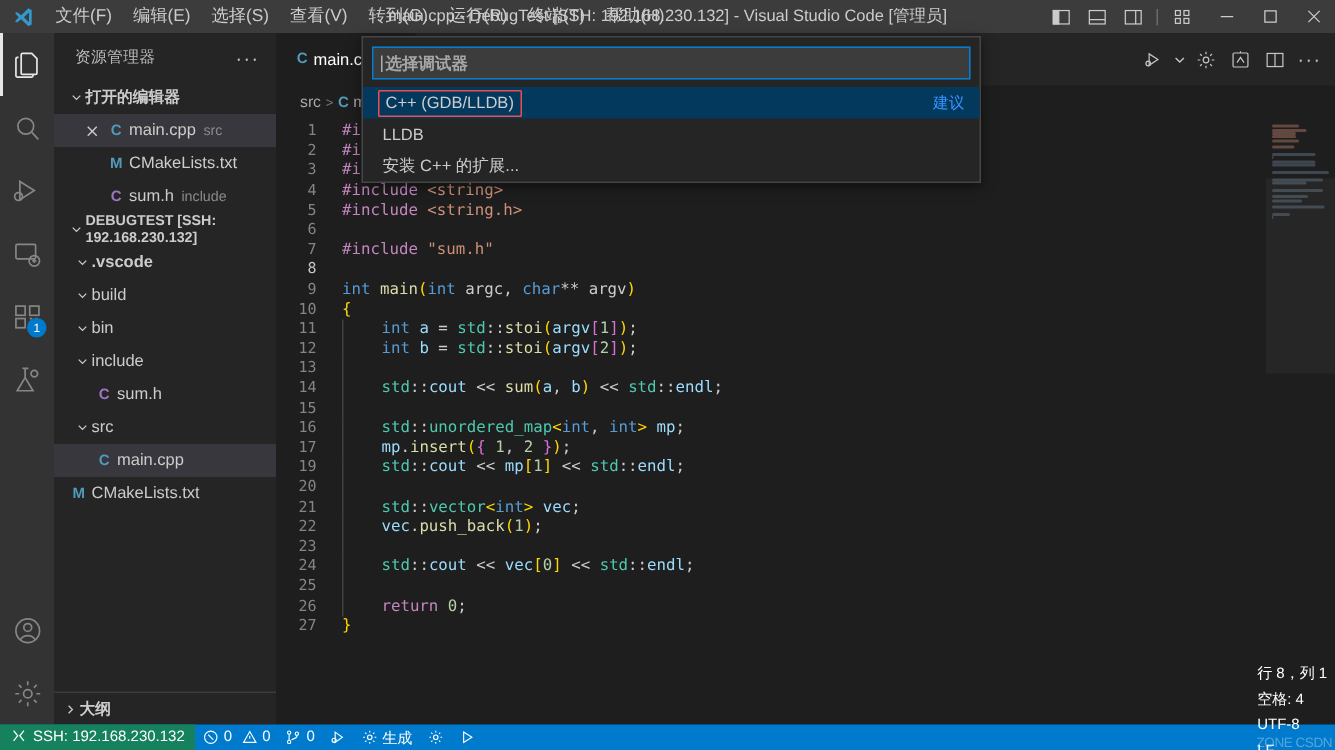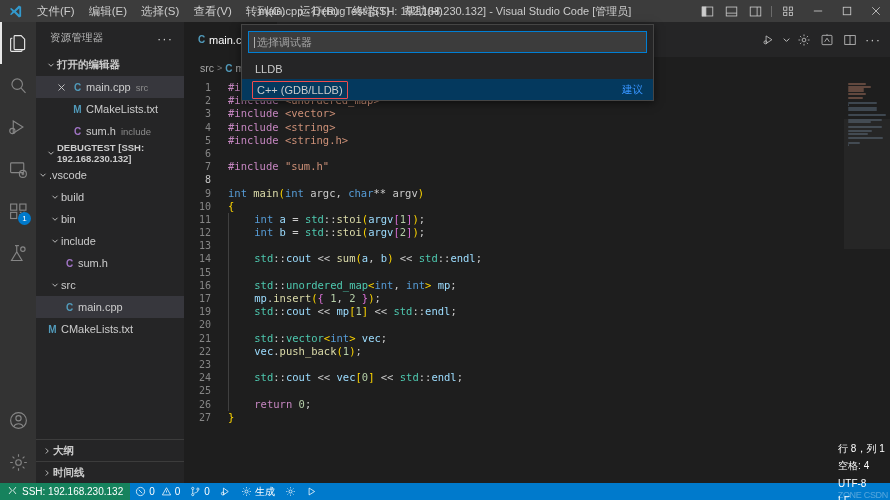--- a/index.html
+++ b/index.html
@@ -151,21 +151,21 @@
   .quickpick {
     position:absolute; left:241px; top:24px; width:413px;
     background:#252526; box-shadow:0 2px 8px rgba(0,0,0,.55);
     border:1px solid #454545; z-index:60; padding:6px 0 0 0;
   }
   .qp-input {
     margin:0 6px; height:22px; background:#3c3c3c; border:1px solid #007fd4;
     color:#cccccc; font-size:11px; padding:0 5px; display:flex; align-items:center;
     font-family:"Liberation Sans",sans-serif;
   }
-  .qp-input .ph { color:#a6a6a6; }
+  .qp-input .ph { color:#a6a6a6;font-weight:bold; }
   .qp-list { margin-top:5px; }
   .qp-item {
     height:21px; display:flex; align-items:center; padding:0 10px; font-size:11px;
     color:#cccccc; cursor:pointer; position:relative;
   }
   .qp-item.focused { background:#04395e; }
   .qp-item .right { margin-left:auto; color:#3794ff; font-size:10.5px; }
   .qp-label-box {
     border:1px solid transparent; padding:0 2px;
   }
@@ -366,21 +366,21 @@
 
       <div class="sec-header">
         <span class="chev">
           <svg viewBox="0 0 16 16" fill="none" stroke="#cccccc" stroke-width="1.4">
               <path d="M4 6l4 4 4-4"></path>
             </svg>
         </span>
         <span style="font-size:9.5px;">DEBUGTEST [SSH: 192.168.230.132]</span>
       </div>
 
-      <div class="row" style="padding-left:0;">
+      <div class="row" style="padding-left:12px;font-weight:bold;">
         <span class="chev">
             <svg viewBox="0 0 16 16" fill="none" stroke="#cccccc" stroke-width="1.4">
               <path d="M4 6l4 4 4-4"></path>
             </svg>
           </span>
         <span class="fname">.vscode</span>
       </div>
       <div class="row" style="padding-left:12px;">
         <span class="chev">
             <svg viewBox="0 0 16 16" fill="none" stroke="#cccccc" stroke-width="1.4">
@@ -427,28 +427,20 @@
       </div>
 
       <div class="side-bottom">
         <div class="collapsed-sec">
           <span class="chev">
               <svg viewBox="0 0 16 16" fill="none" stroke="#cccccc" stroke-width="1.4">
                 <path d="M6 4l4 4-4 4"></path>
               </svg>
             </span>
           <span>大纲</span>
-        </div>
-        <div class="collapsed-sec">
-          <span class="chev">
-              <svg viewBox="0 0 16 16" fill="none" stroke="#cccccc" stroke-width="1.4">
-                <path d="M6 4l4 4-4 4"></path>
-              </svg>
-            </span>
-          <span>时间线</span>
         </div>
       </div>
     </div>
 
     <div class="editor-area">
       <div class="tabsbar">
         <div class="tab">
           <span class="ficon ico-cpp">C</span>
           <span class="tname">main.cpp</span>
           <span style="color:#b0b0b0;font-size:9px;">✕</span>
@@ -561,26 +553,29 @@
       </div>
     </div>
   </div>
 
   <div class="quickpick">
     <div class="qp-input">
       <span class="cursor-caret"></span>
       <span class="ph" style="margin-left:2px;">选择调试器</span>
     </div>
     <div class="qp-list">
-      <div class="qp-item">
-        <span class="qp-label-box">LLDB</span>
-      </div>
       <div class="qp-item focused highlighted">
         <span class="qp-label-box">C++ (GDB/LLDB)</span>
         <span class="right">建议</span>
+      </div>
+      <div class="qp-item">
+        <span class="qp-label-box">LLDB</span>
+      </div>
+      <div class="qp-item">
+        <span class="qp-label-box">安装 C++ 的扩展...</span>
       </div>
     </div>
   </div>
 
   <div class="statusbar">
     <div class="remote">
       <span>
         <svg viewBox="0 0 16 16" width="11" height="11" fill="none" stroke="#ffffff" stroke-width="1.2">
             <path d="M3 3l4 5-4 5M13 3L9 8l4 5"></path>
           </svg>

